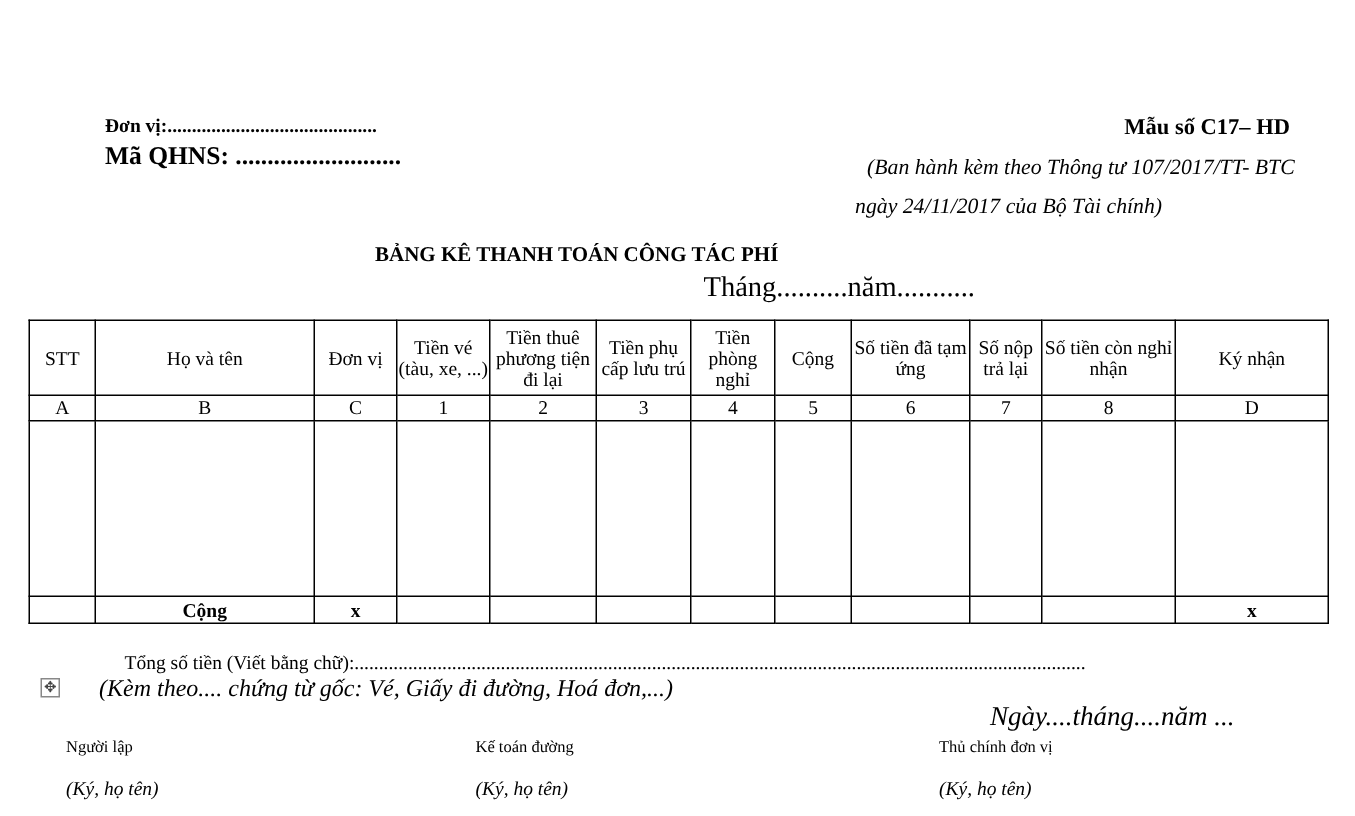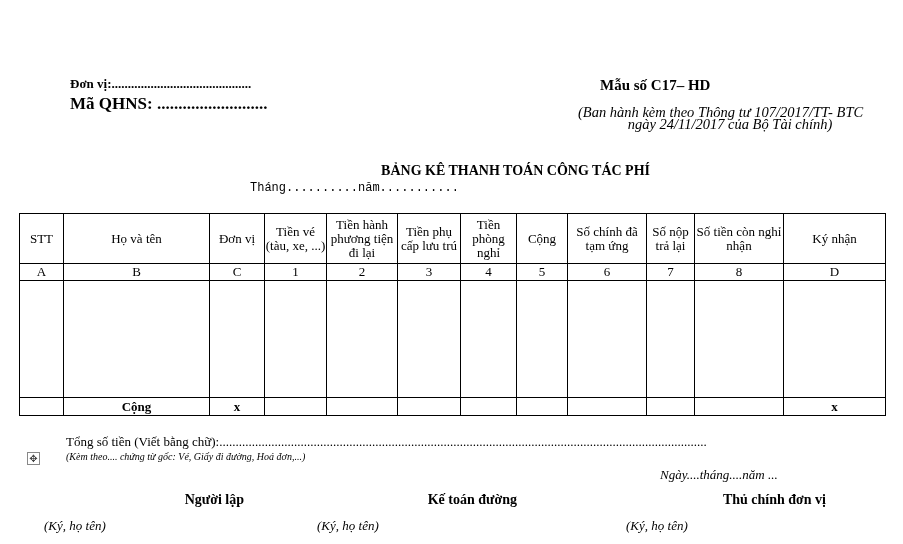--- a/index.html
+++ b/index.html
@@ -5,48 +5,48 @@
   html, body { margin: 0; padding: 0; background: #ffffff; }
   body {
     width: 903px; height: 544px; position: relative; overflow: hidden;
     font-family: "Liberation Serif", "DejaVu Serif", serif; color: #000;
   }
   .abs { position: absolute; white-space: nowrap; }
   .bold { font-weight: bold; }
   .ital { font-style: italic; }
   #unit { left: 70px; top: 76px; font-size: 13px; }
   #qhns { left: 70px; top: 94px; font-size: 17px; }
-  #form-no { left: 600px; top: 77px; width: 260px; text-align: left; font-size: 15px; }
+  #form-no { left: 600px; top: 77px; width: 260px; text-align: right; font-size: 15px; }
   #issued1 { left: 578px; top: 104px; font-size: 14.5px; }
-  #issued2 { left: 570px; top: 116px; width: 320px; text-align: center; font-size: 14.5px; }
-  #title { left: 250px; top: 163px; width: 400px; text-align: right; font-size: 14px; }
-  #subtitle { left: 250px; top: 181px; width: 400px; text-align: left; font-size: 12px; font-family: Liberation Mono, monospace; }
+  #issued2 { left: 570px; top: 130px; width: 320px; text-align: left; font-size: 14.5px; }
+  #title { left: 250px; top: 163px; width: 400px; text-align: left; font-size: 14px; }
+  #subtitle { left: 250px; top: 181px; width: 400px; text-align: right; font-size: 19px; }
 
   table.main {
     position: absolute; left: 19px; top: 213px;
     border-collapse: collapse; table-layout: fixed; font-size: 13px;
   }
   table.main td {
     border: 1px solid #000; text-align: center; vertical-align: middle;
     padding: 0; line-height: 14px;
   }
   tr.hdr td { height: 49px; }
   tr.codes td { height: 16px; line-height: 14px; }
   tr.data td { height: 116px; }
   tr.total td { height: 17px; font-weight: bold; }
 
-  #total-words { left: 66px; top: 434px; font-size: 13px; }
-  #attach { left: 66px; top: 451px; font-size: 10px; }
+  #total-words { left: 83px; top: 434px; font-size: 13px; }
+  #attach { left: 66px; top: 451px; font-size: 16px; }
   #move-handle {
     left: 27px; top: 452px; width: 11px; height: 11px; border: 1px solid #888;
     font-size: 10px; line-height: 11px; text-align: center; color: #444;
     font-family: "DejaVu Sans", sans-serif;
   }
-  #date-line { left: 660px; top: 467px; font-size: 13px; }
-  .sig-title { top: 492px; font-size: 14px; font-weight: bold; text-align: right; width: 200px; }
+  #date-line { left: 660px; top: 467px; font-size: 18px; }
+  .sig-title { top: 492px; font-size: 11px; font-weight: normal; text-align: left; width: 200px; }
   .sig-note { top: 518px; font-size: 13px; font-style: italic; width: 200px; }
   #sig1-t, #sig1-n { left: 44px; }
   #sig2-t, #sig2-n { left: 317px; }
   #sig3-t, #sig3-n { left: 626px; }
 </style>
 </head>
 <body>
 
 <div class="abs bold" id="unit">Đơn vị:...........................................</div>
 <div class="abs bold" id="qhns">Mã QHNS: ..........................</div>
@@ -72,25 +72,25 @@
       <col style="width:48px">
       <col style="width:89px">
       <col style="width:102px">
   </colgroup>
   <tbody>
       <tr class="hdr">
     <td>STT</td>
     <td>Họ và tên</td>
     <td>Đơn vị</td>
     <td>Tiền vé (tàu, xe, ...)</td>
-    <td>Tiền hành phương tiện đi lại</td>
+    <td>Tiền thuê phương tiện đi lại</td>
     <td>Tiền phụ cấp lưu trú</td>
     <td>Tiền phòng nghỉ</td>
     <td>Cộng</td>
-    <td>Số chính đã tạm ứng</td>
+    <td>Số tiền đã tạm ứng</td>
     <td>Số nộp trả lại</td>
     <td>Số tiền còn nghỉ nhận</td>
     <td>Ký nhận</td>
   </tr>
   <tr class="codes">
     <td>A</td>
     <td>B</td>
     <td>C</td>
     <td>1</td>
     <td>2</td>

